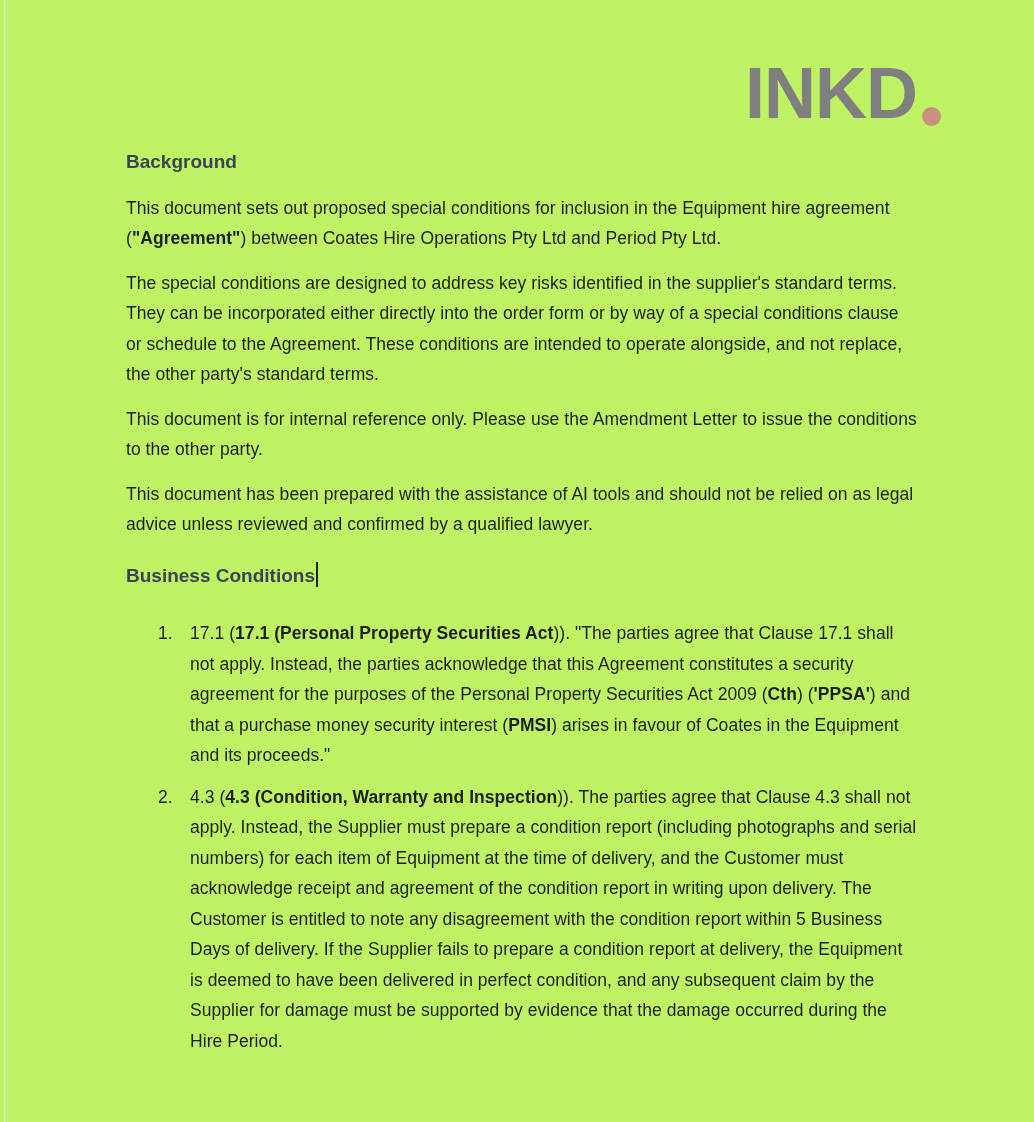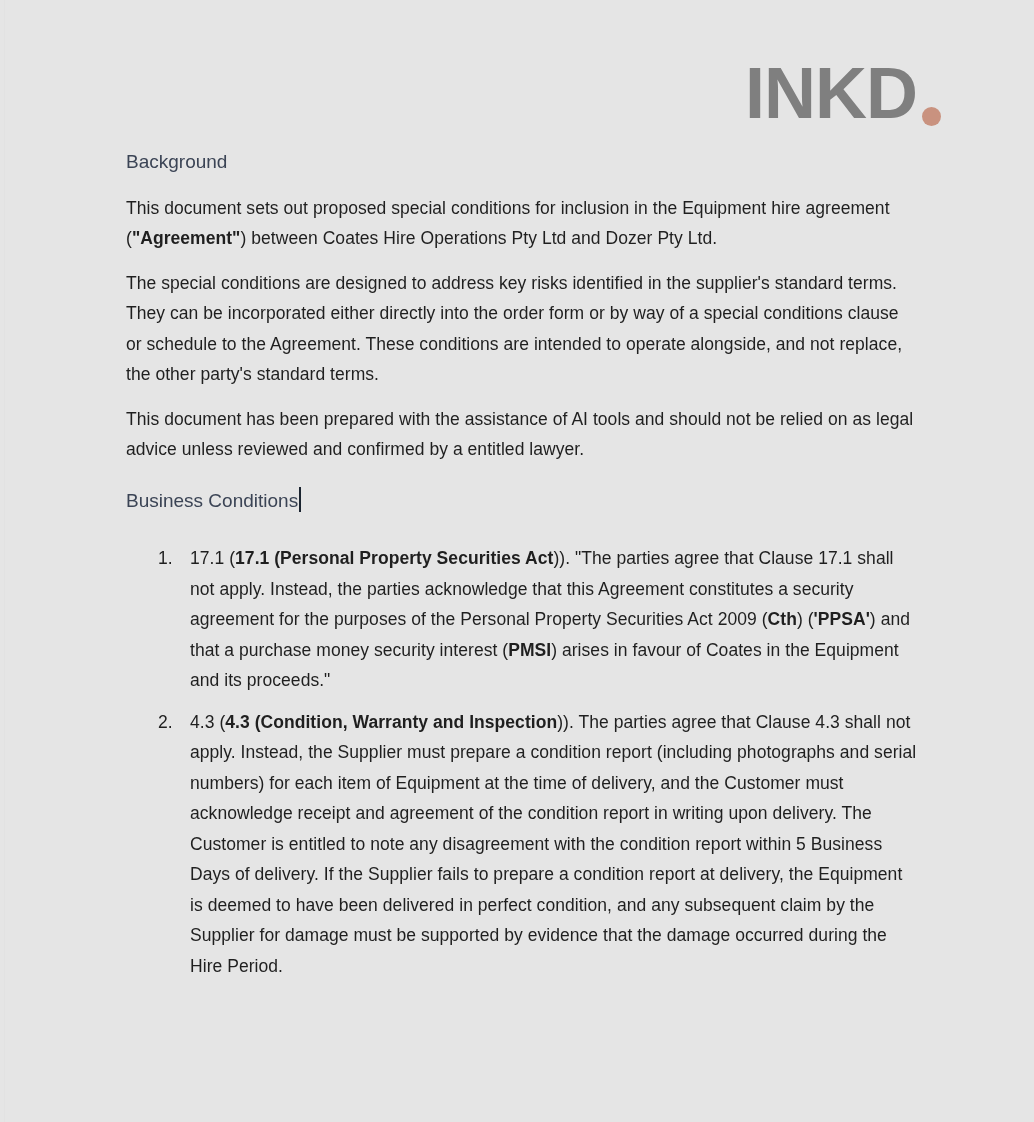--- a/index.html
+++ b/index.html
@@ -23,21 +23,21 @@
     top: 0;
     width: 1px;
     height: 1122px;
     background: #e2e2e2;
   }
 
   .page {
     position: relative;
     width: 1034px;
     height: 1122px;
-    background: #e5e5e5;
+    background: #bef264;
     box-sizing: border-box;
   }
 
   
   .logo {
     position: absolute;
     right: 93px;
     top: 57px;
     display: flex;
     align-items: flex-end;
@@ -73,21 +73,21 @@
     font-size: 26px;
     font-weight: bold;
     color: #3b4455;
     letter-spacing: 0.1px;
     margin: 0 0 34px 0;
     line-height: 1.25;
   }
 
   .section-heading {
     font-size: 19px;
-    font-weight: normal;
+    font-weight: bold;
     color: #3b4455;
     margin: 0 0 18px 0;
     line-height: 1.3;
     display: inline-block;
     position: relative;
   }
 
   .heading-row {
     margin: 0 0 18px 0;
   }
@@ -156,23 +156,24 @@
     <span class="logo-word">INKD</span>
     <span class="logo-dot"></span>
   </div>
 
   <div class="doc">
 
 
     <h2 class="section-heading">Background</h2>
 
     <div id="background-paragraphs">
-        <p class="body-text"><span>This document sets out proposed special conditions for inclusion in the Equipment hire agreement (</span><b>"Agreement"</b><span>) between Coates Hire Operations Pty Ltd and Dozer Pty Ltd.</span></p>
+        <p class="body-text"><span>This document sets out proposed special conditions for inclusion in the Equipment hire agreement (</span><b>"Agreement"</b><span>) between Coates Hire Operations Pty Ltd and Period Pty Ltd.</span></p>
         <p class="body-text"><span>The special conditions are designed to address key risks identified in the supplier's standard terms. They can be incorporated either directly into the order form or by way of a special conditions clause or schedule to the Agreement. These conditions are intended to operate alongside, and not replace, the other party's standard terms.</span></p>
-        <p class="body-text"><span>This document has been prepared with the assistance of AI tools and should not be relied on as legal advice unless reviewed and confirmed by a entitled lawyer.</span></p>
+        <p class="body-text"><span>This document is for internal reference only. Please use the Amendment Letter to issue the conditions to the other party.</span></p>
+        <p class="body-text"><span>This document has been prepared with the assistance of AI tools and should not be relied on as legal advice unless reviewed and confirmed by a qualified lawyer.</span></p>
       </div>
 
     <div class="spacer-lg"></div>
 
     <div class="heading-row">
       <h2 class="section-heading">Business Conditions</h2><span class="caret" id="text-caret"></span>
     </div>
 
     <div class="spacer-sm"></div>
 

